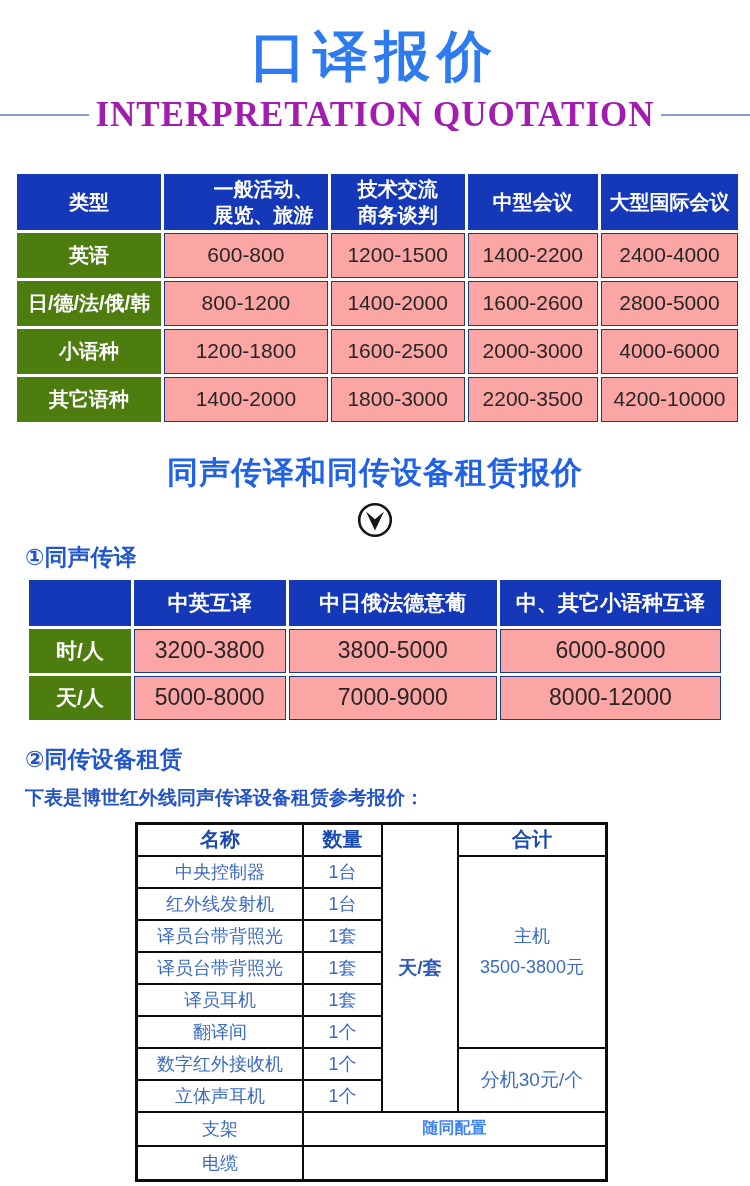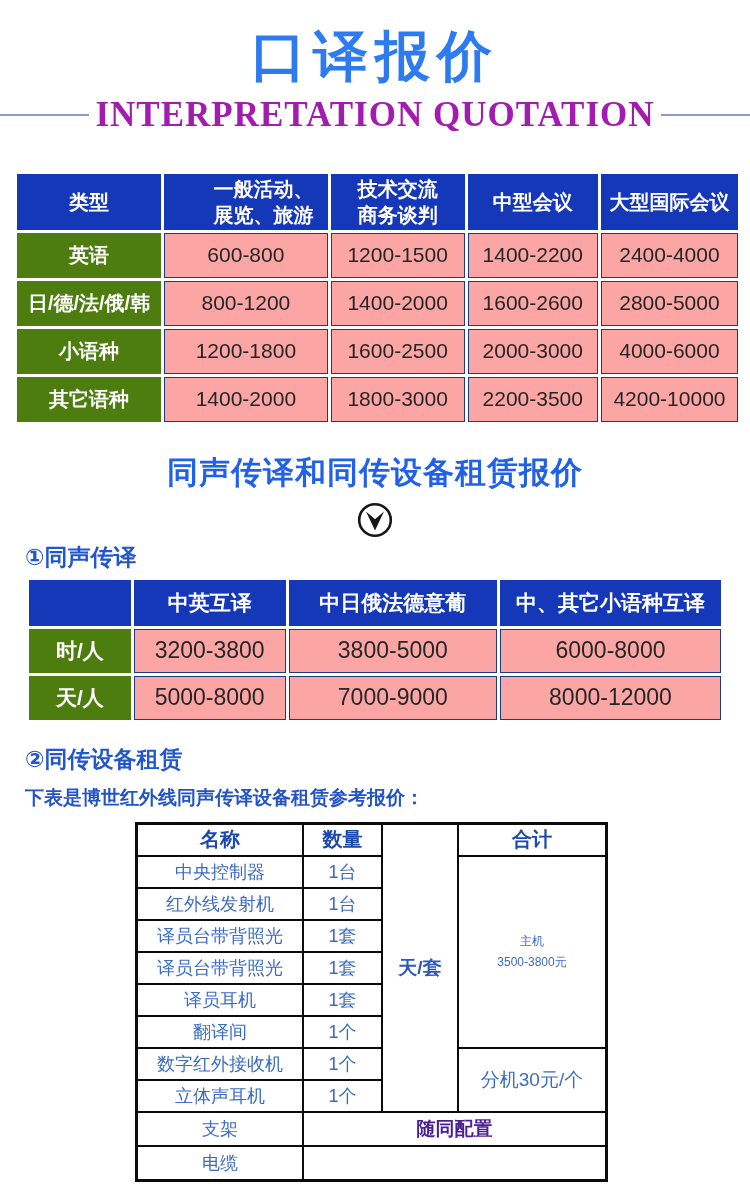--- a/index.html
+++ b/index.html
@@ -58,23 +58,23 @@
   
   table.t3 {
     margin:11px 0 0 135px; border-collapse:collapse; width:473px;
     border:3px solid #0c0c0c;
   }
   .t3 td, .t3 th { border:2px solid #0c0c0c; text-align:center; vertical-align:middle; padding:0; }
   .t3 th { height:30px; font-size:20px; font-weight:bold; color:#1c49ae; }
   .t3 td.item { height:30px; font-size:18px; color:#3b6bc3; }
   .t3 .w-name{width:164px;} .t3 .w-qty{width:77px;} .t3 .w-unit{width:74px;} .t3 .w-total{width:146px;}
   .t3 td.unit { font-size:19px; font-weight:bold; color:#2d59bb; }
-  .t3 td.host { font-size:12px; color:#3b6bc3; white-space:pre-line; line-height:1.7;text-align:center; }
+  .t3 td.host { font-size:18px; color:#3b6bc3; white-space:pre-line; line-height:1.7;text-align:center; }
   .t3 td.ext { font-size:19px; color:#3b6bc3; }
-  .t3 td.wide { font-size:19px; font-weight:bold; color:#4c1d95; }
+  .t3 td.wide { font-size:16px; font-weight:bold; color:#3b82f6; }
   .t3 tr.brow td { height:32px; }
 </style>
 </head>
 <body>
 
 <div class="page">
 
   <div class="main-title">口译报价</div>
 
   <div class="subtitle-row">

